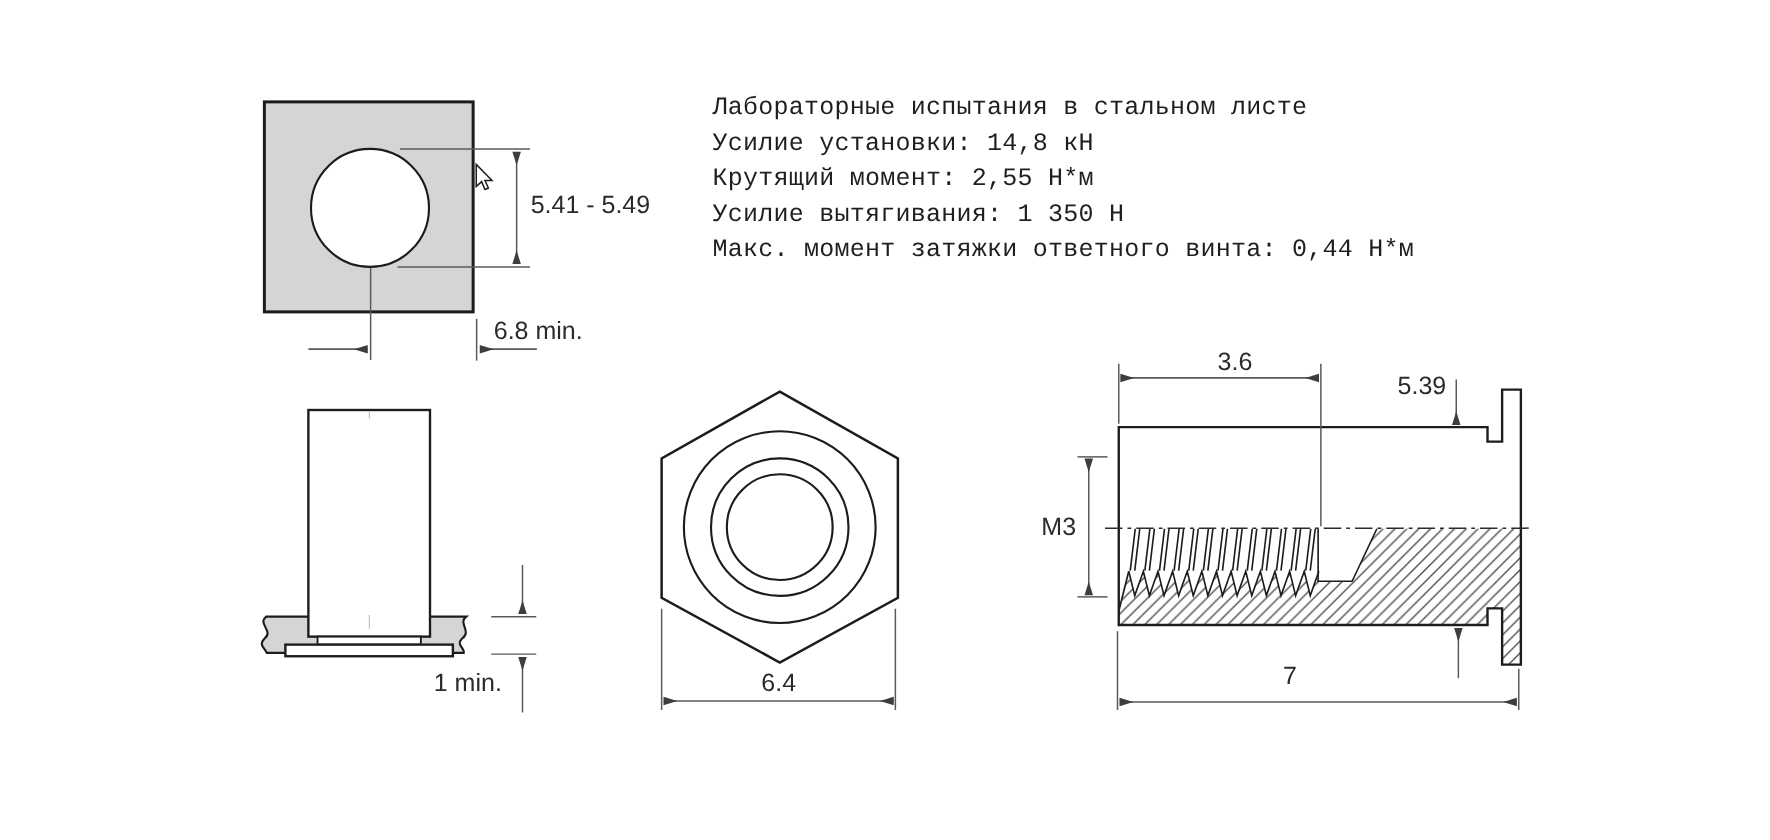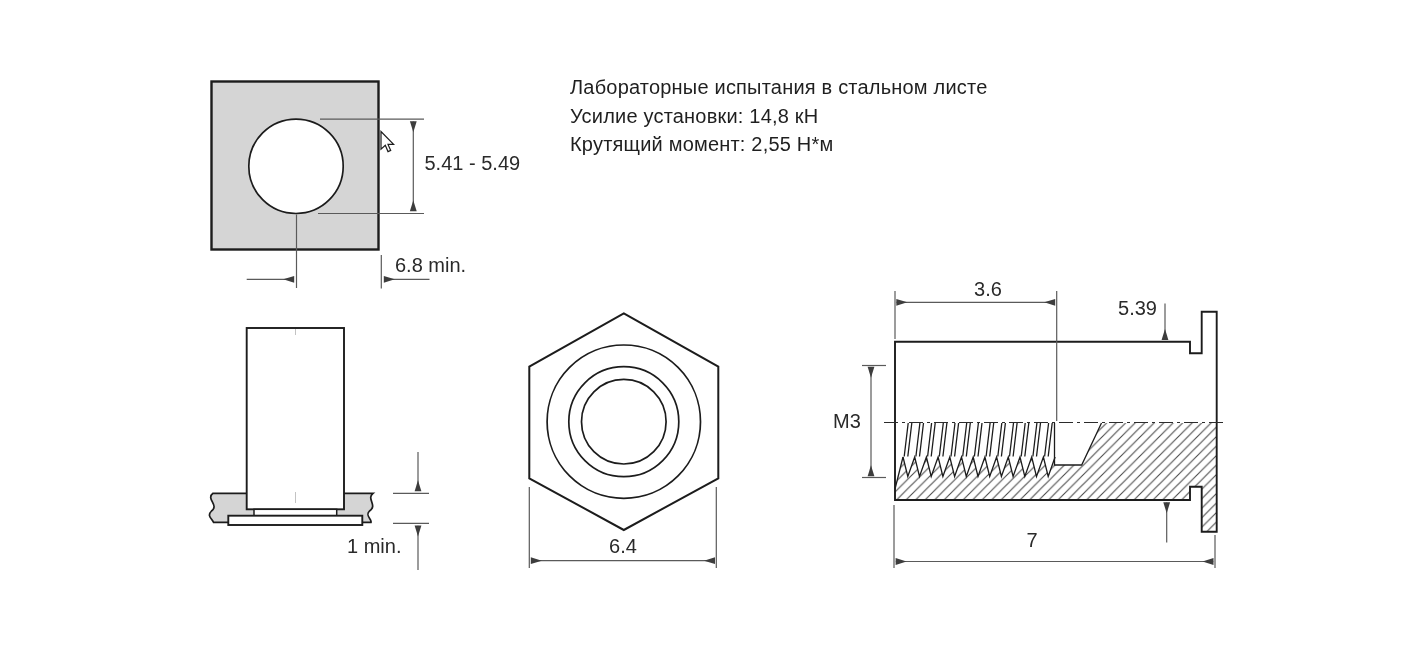--- a/index.html
+++ b/index.html
@@ -1,21 +1,21 @@
 <!DOCTYPE html>
 <html><head>
 <meta charset="utf-8">
 <style>
   html,body{margin:0;padding:0;background:#ffffff;}
   #canvas{position:relative;width:1416px;height:672px;background:#ffffff;overflow:hidden;
           font-family:"Liberation Sans","DejaVu Sans",sans-serif;}
   #drawing{position:absolute;left:0;top:0;}
   .specs{position:absolute;left:570px;top:73px;width:560px;color:#1f1f1f;
          font-size:20px;line-height:28.6px;letter-spacing:0.2px;}
-  .spec-line{white-space:nowrap;}
+  .spec-line{white-space:nowrap;font-family:Liberation Mono, monospace;}
   svg text{font-family:"Liberation Sans","DejaVu Sans",sans-serif;font-size:20px;fill:#2a2a2a;}
   .outline{stroke:#1c1c1c;fill:none;}
   .dim{stroke:#5a5a5a;stroke-width:1.2;fill:none;}
   .thin{stroke:#1c1c1c;stroke-width:1.3;fill:none;}
 </style>
 </head>
 <body>
 
 <div id="canvas">
 
@@ -122,15 +122,17 @@
         <line class="dim" x1="895.8" y1="561.5" x2="1213.3" y2="561.5" marker-start="url(#arw)" marker-end="url(#arw)"></line>
         <text x="1032" y="547" text-anchor="middle">7</text>
       </g>
     </g>
   </svg>
 
   <div class="specs">
     <div class="spec-line">Лабораторные испытания в стальном листе</div>
     <div class="spec-line">Усилие установки: 14,8 кН</div>
     <div class="spec-line">Крутящий момент: 2,55 Н*м</div>
+    <div class="spec-line">Усилие вытягивания: 1 350 Н</div>
+    <div class="spec-line">Макс. момент затяжки ответного винта: 0,44 Н*м</div>
   </div>
 
 </div>
 
 </body></html>

